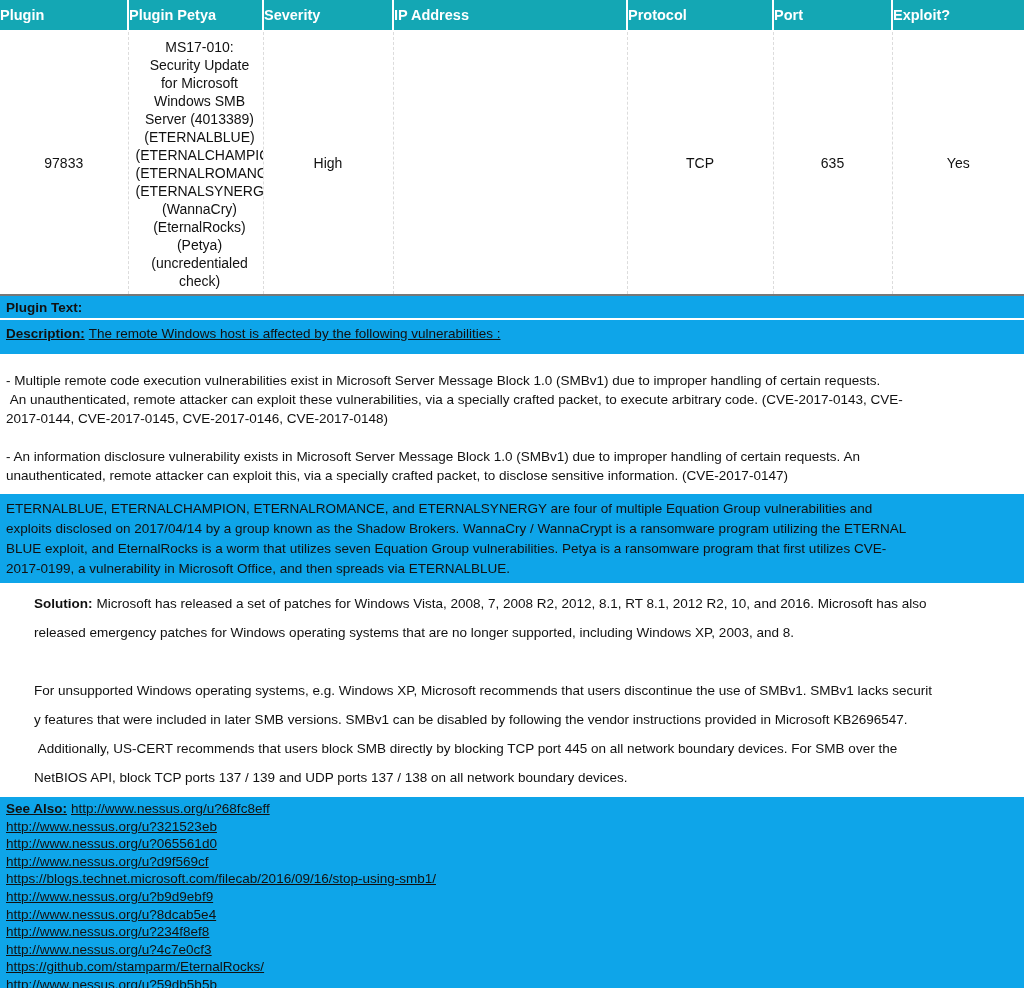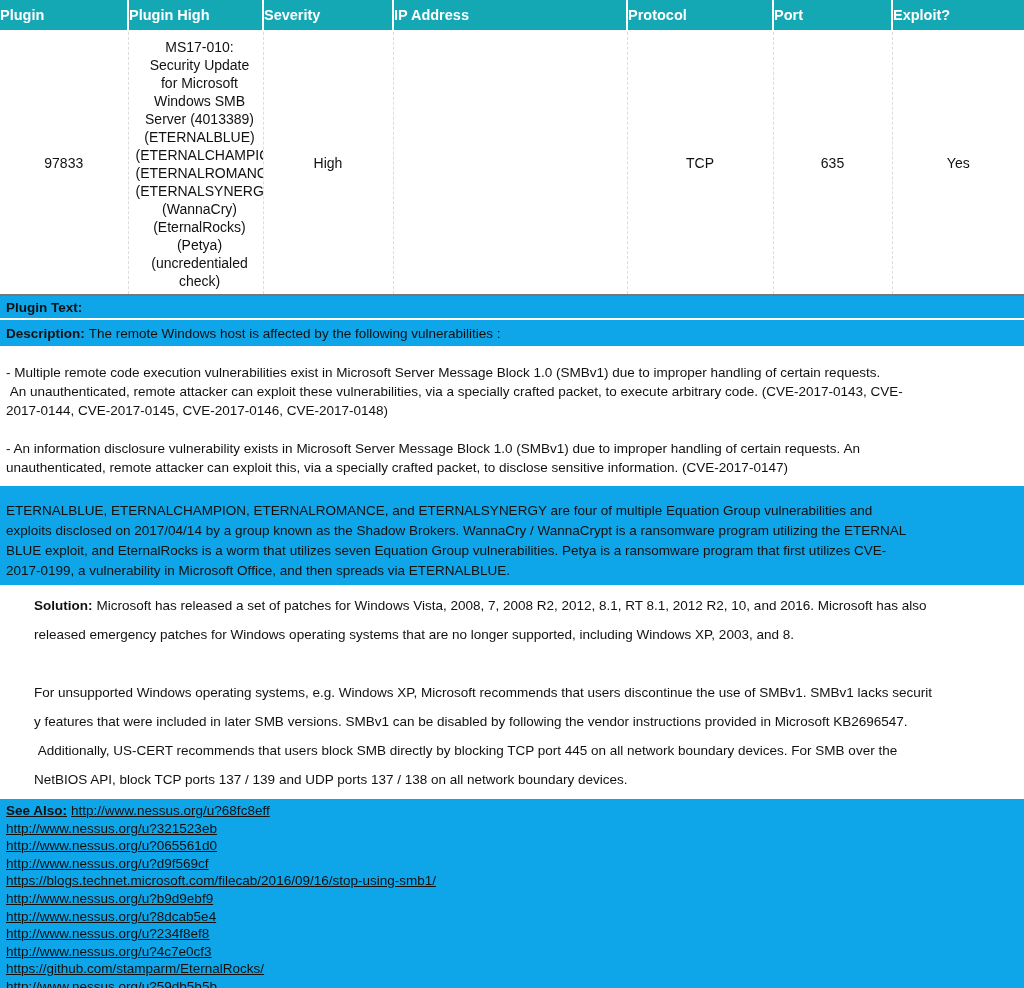--- a/index.html
+++ b/index.html
@@ -27,23 +27,23 @@
 
   
   .band{
     position:relative;white-space:pre-wrap;font-size:13.5px;line-height:19px;
     padding:3px 6px;margin-bottom:2px;background:#fff;overflow:hidden;
   }
   .band .lbl{font-weight:bold;margin-right:4px;}
   .band--gray{background:#0ea5e9;}
   .band--plugin-text{border-top:2px solid #777;padding-top:2px;padding-bottom:1px;}
   .band--synopsis{padding-top:5px;padding-bottom:4px;}
-  .band--description{padding-top:4px;padding-bottom:3px;}
+  .band--description{padding-top:4px;padding-bottom:11px;text-decoration:underline;}
   .band--desc-body1{padding-top:15px;padding-bottom:7px;}
-  .band--desc-body2{padding-top:15px;padding-bottom:4px;line-height:20px;}
+  .band--desc-body2{padding-top:5px;padding-bottom:4px;line-height:20px;}
   .band--solution{padding-top:4px;padding-bottom:3px;line-height:29px;margin-left:28px;}
   .band--see-also{padding-top:3px;padding-bottom:3px;line-height:17.6px;text-decoration:underline;}
   .band--cvss{padding-top:2px;padding-bottom:1px;text-decoration:underline;}
   .band--cve{padding-top:4px;padding-bottom:4px;}
 </style>
 </head>
 <body>
 
 <div class="report">
 
@@ -53,21 +53,21 @@
         <col style="width:135px">
         <col style="width:130px">
       <col style="width:234px">
         <col style="width:146px">
         <col style="width:119px">
       <col style="width:132px">
     </colgroup>
     <thead>
       <tr>
         <th>Plugin</th>
-        <th>Plugin High</th>
+        <th>Plugin Petya</th>
         <th>Severity</th>
         <th>IP Address</th>
         <th>Protocol</th>
         <th>Port</th>
         <th>Exploit?</th>
       </tr>
     </thead>
     <tbody>
       <tr>
         <td class="c-plugin">97833</td>

